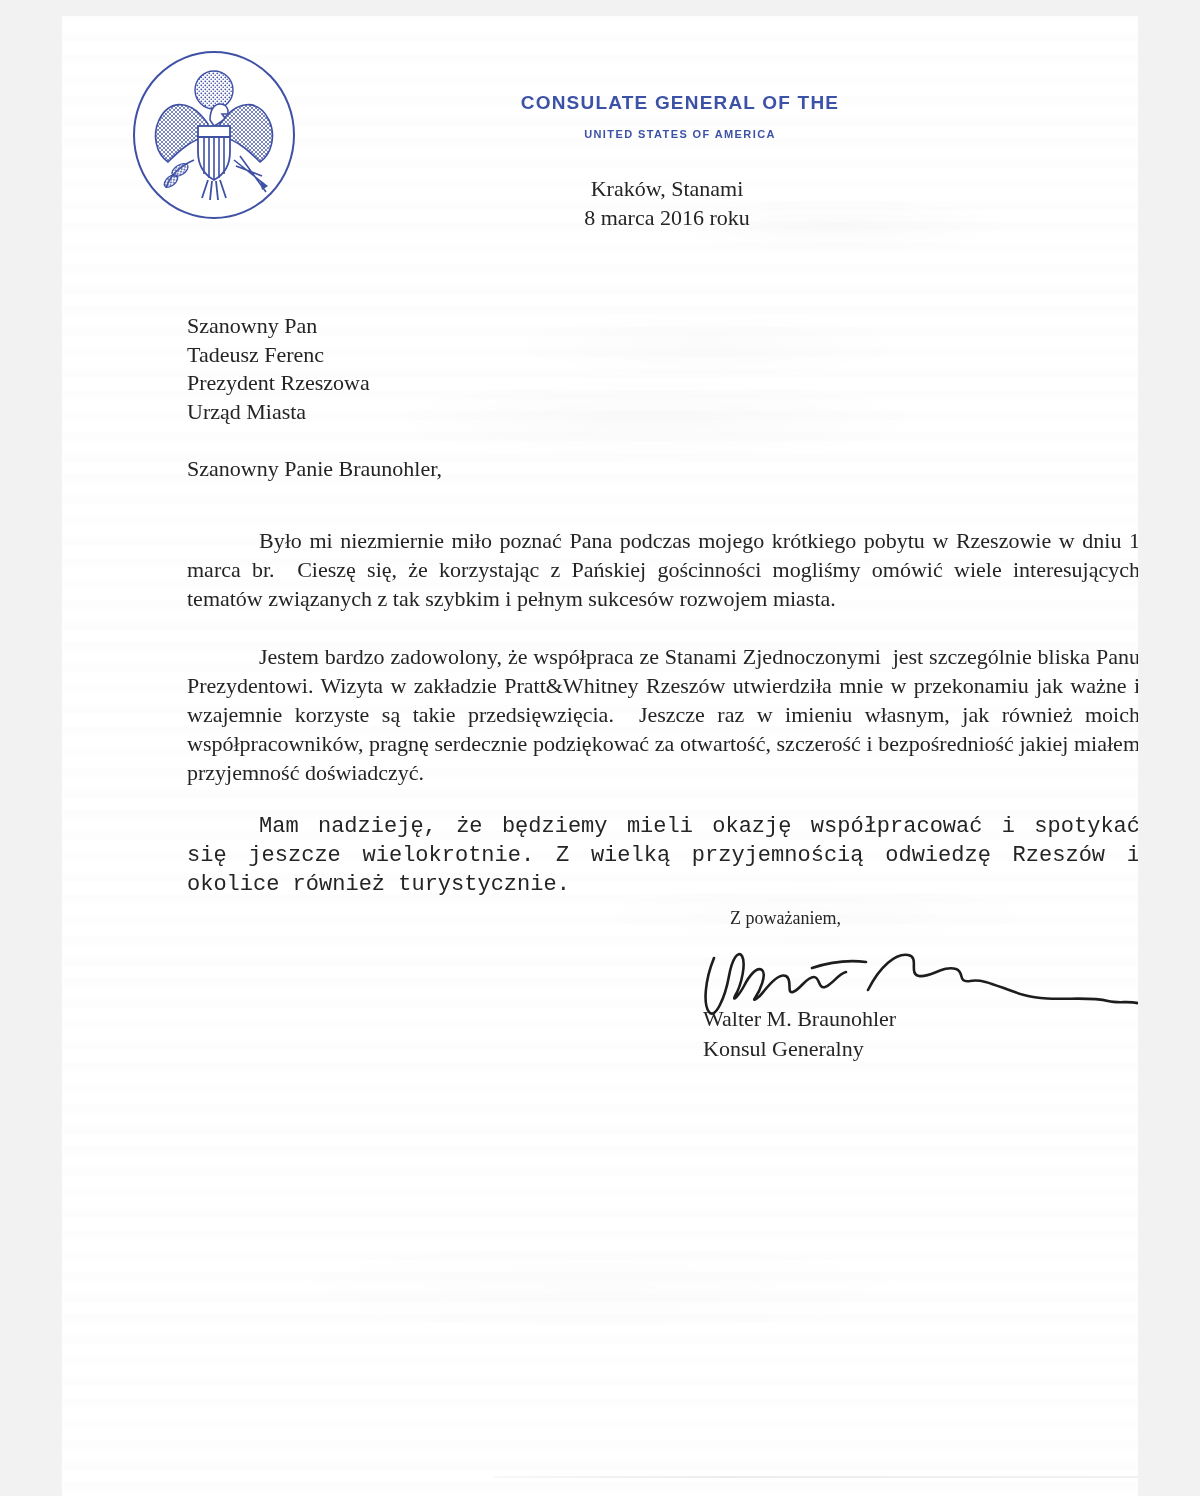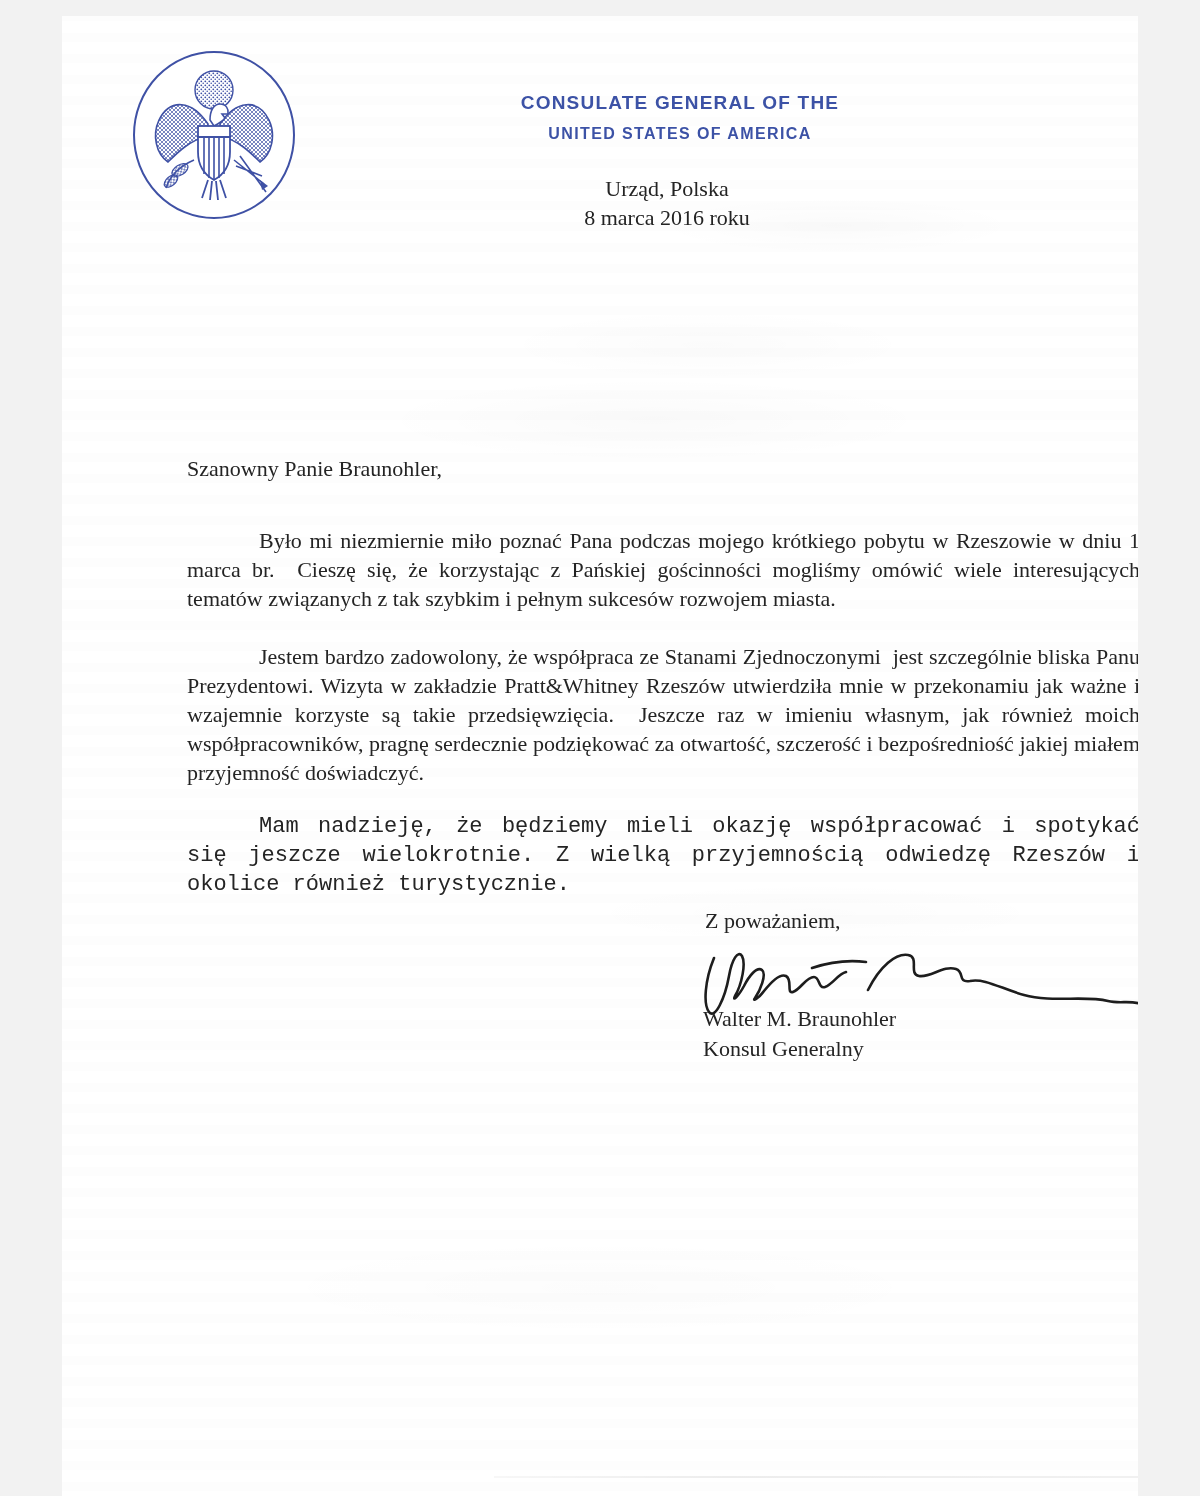--- a/index.html
+++ b/index.html
@@ -28,21 +28,21 @@
   .org-block {
     position: absolute;
     left: 318px; top: 76px;
     width: 600px;
     text-align: center;
     font-family: "Liberation Sans", "DejaVu Sans", sans-serif;
     font-weight: 700;
     color: #3c52a6;
   }
   .org-line1 { font-size: 19px; letter-spacing: 1.2px; line-height: 22px; }
-  .org-line2 { font-size: 16px; letter-spacing: 1.4px; line-height: 20px; margin-top: 10px; }
+  .org-line2 { font-size: 11px; letter-spacing: 1.4px; line-height: 20px; margin-top: 10px; }
   .place-date {
     position: absolute;
     left: 305px; top: 158px;
     width: 600px;
     text-align: center;
     font-size: 22px;
     line-height: 29px;
   }
   .recipient {
     position: absolute;
@@ -63,22 +63,22 @@
     line-height: 29px;
     text-align: justify;
     text-indent: 72px;
     white-space: pre-wrap;
   }
   .para1 { top: 488px; }
   .para2 { top: 604px; }
   .para3 { top: 774px; font-family: Liberation Mono, monospace; }
   .closing {
     position: absolute;
-    left: 643px; top: 892px;
-    font-size: 22px;
+    left: 668px; top: 892px;
+    font-size: 18px;
     text-align: right;
   }
   .signature {
     position: absolute;
     left: 638px; top: 916px;
     width: 450px; height: 96px;
   }
   .signer {
     position: absolute;
     left: 641px; top: 988px;
@@ -134,24 +134,30 @@
       <path d="M132,132 L140,138 L134,142 Z" fill="#3f51a5"></path>
     </svg>
   </div>
 
   <div class="org-block">
     <div class="org-line1">CONSULATE GENERAL OF THE</div>
     <div class="org-line2">UNITED STATES OF AMERICA</div>
   </div>
 
   <div class="place-date">
-    <div>Urząd, Polska</div>
+    <div>Kraków, Stanami</div>
     <div>8 marca 2016 roku</div>
   </div>
 
+  <div class="recipient">
+    <div>Szanowny Pan</div>
+    <div>Tadeusz Ferenc</div>
+    <div>Prezydent Rzeszowa</div>
+    <div>Urząd Miasta</div>
+  </div>
 
   <div class="salutation">Szanowny Panie Braunohler,</div>
 
   <p class="para para1">Było mi niezmiernie miło poznać Pana podczas mojego krótkiego pobytu w Rzeszowie w dniu 1 marca br.  Cieszę się, że korzystając z Pańskiej gościnności mogliśmy omówić wiele interesujących tematów związanych z tak szybkim i pełnym sukcesów rozwojem miasta.</p>
   <p class="para para2">Jestem bardzo zadowolony, że współpraca ze Stanami Zjednoczonymi  jest szczególnie bliska Panu Prezydentowi. Wizyta w zakładzie Pratt&amp;Whitney Rzeszów utwierdziła mnie w przekonamiu jak ważne i wzajemnie korzyste są takie przedsięwzięcia.  Jeszcze raz w imieniu własnym, jak również moich współpracowników, pragnę serdecznie podziękować za otwartość, szczerość i bezpośredniość jakiej miałem przyjemność doświadczyć.</p>
   <p class="para para3">Mam nadzieję, że będziemy mieli okazję współpracować i spotykać się jeszcze wielokrotnie. Z wielką przyjemnością odwiedzę Rzeszów i okolice również turystycznie.</p>
 
   <div class="closing">Z poważaniem,</div>
 
   <div class="signature">

